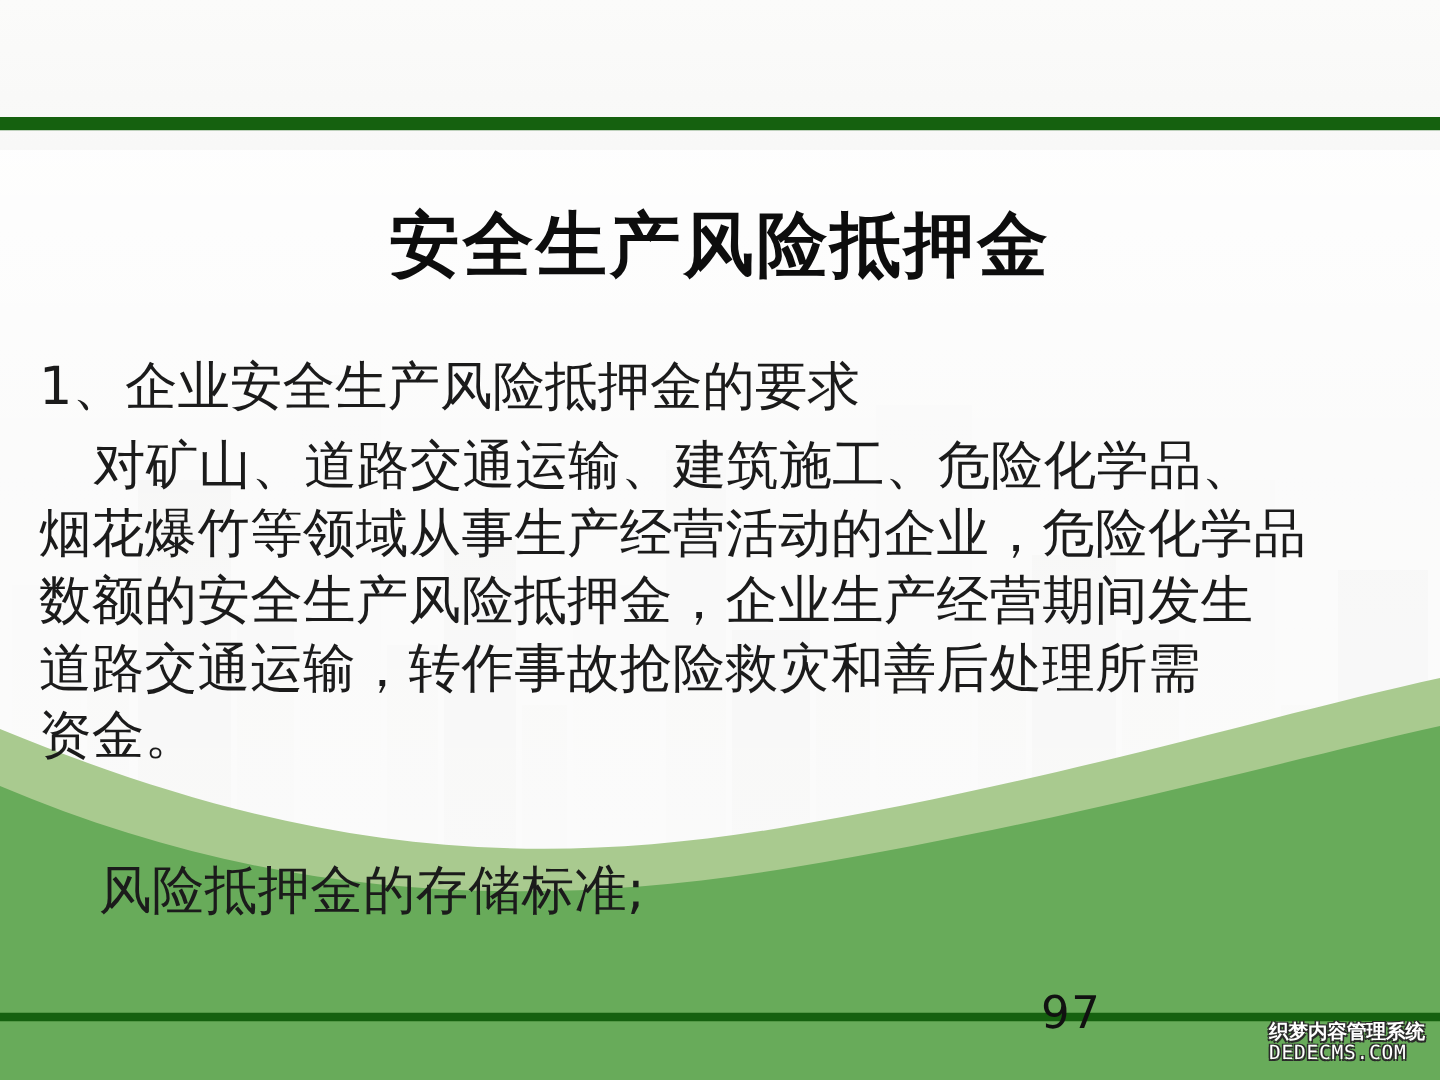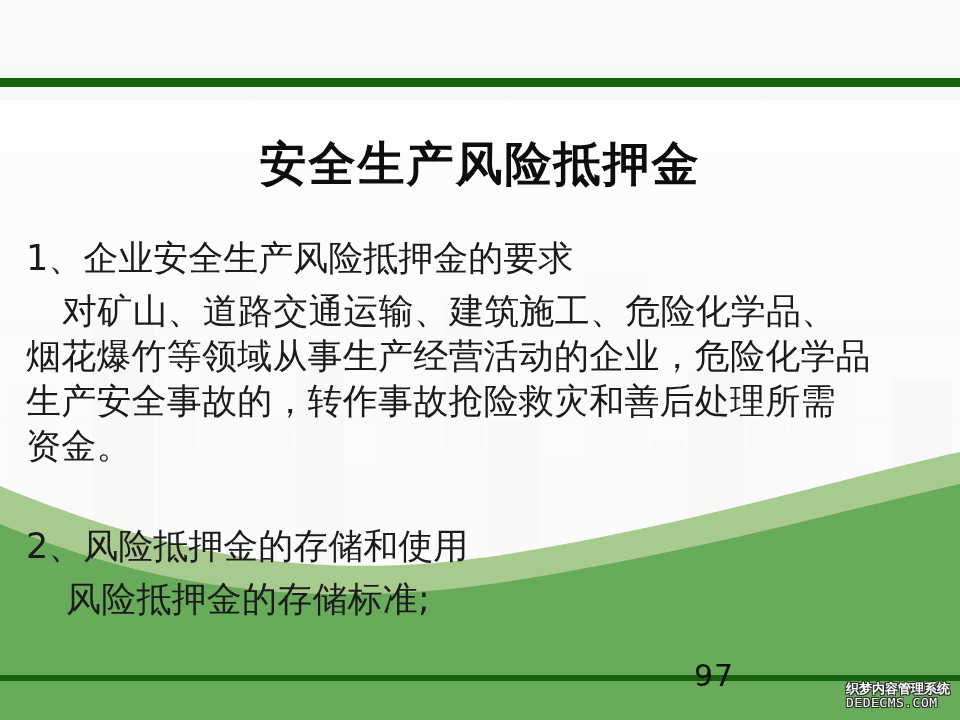--- a/index.html
+++ b/index.html
@@ -213,28 +213,28 @@
     <rect id="bottomRuleRect" x="0" y="0" width="960" height="6" fill="#15610f"></rect>
   </svg>
 
   <div class="title" style="color: rgb(13, 13, 13);">安全生产风险抵押金</div>
 
   <div class="body-block">
     <div class="line heading" style="color: rgb(27, 27, 27);">1、企业安全生产风险抵押金的要求</div>
     <div class="gap-s"></div>
     <div class="line indent1" style="color: rgb(27, 27, 27);">对矿山、道路交通运输、建筑施工、危险化学品、</div>
     <div class="line" style="color: rgb(27, 27, 27);">烟花爆竹等领域从事生产经营活动的企业，危险化学品</div>
-    <div class="line" style="color: rgb(27, 27, 27);">生产安全事故的，转作事故抢险救灾和善后处理所需</div>
+    <div class="line" style="color: rgb(27, 27, 27);">数额的安全生产风险抵押金，企业生产经营期间发生</div>
+    <div class="line" style="color: rgb(27, 27, 27);">道路交通运输，转作事故抢险救灾和善后处理所需</div>
     <div class="line" style="color: rgb(27, 27, 27);">资金。</div>
   </div>
 
   <div class="lower-block">
-    <div class="line heading" style="color: rgb(27, 27, 27);">2、风险抵押金的存储和使用</div>
     <div class="gap-s"></div>
-    <div class="line indent2" style="color: rgb(27, 27, 27);">风险抵押金的存储标准;</div>
+    <div class="line indent2" style="color: rgb(27, 27, 27); margin-top: 40px;">风险抵押金的存储标准;</div>
   </div>
 
   <div class="page-num">97</div>
 
 
   <div class="watermark">
     <div class="wm-cn">织梦内容管理系统</div>
     <div class="wm-en">DEDECMS.COM</div>
   </div>
 

